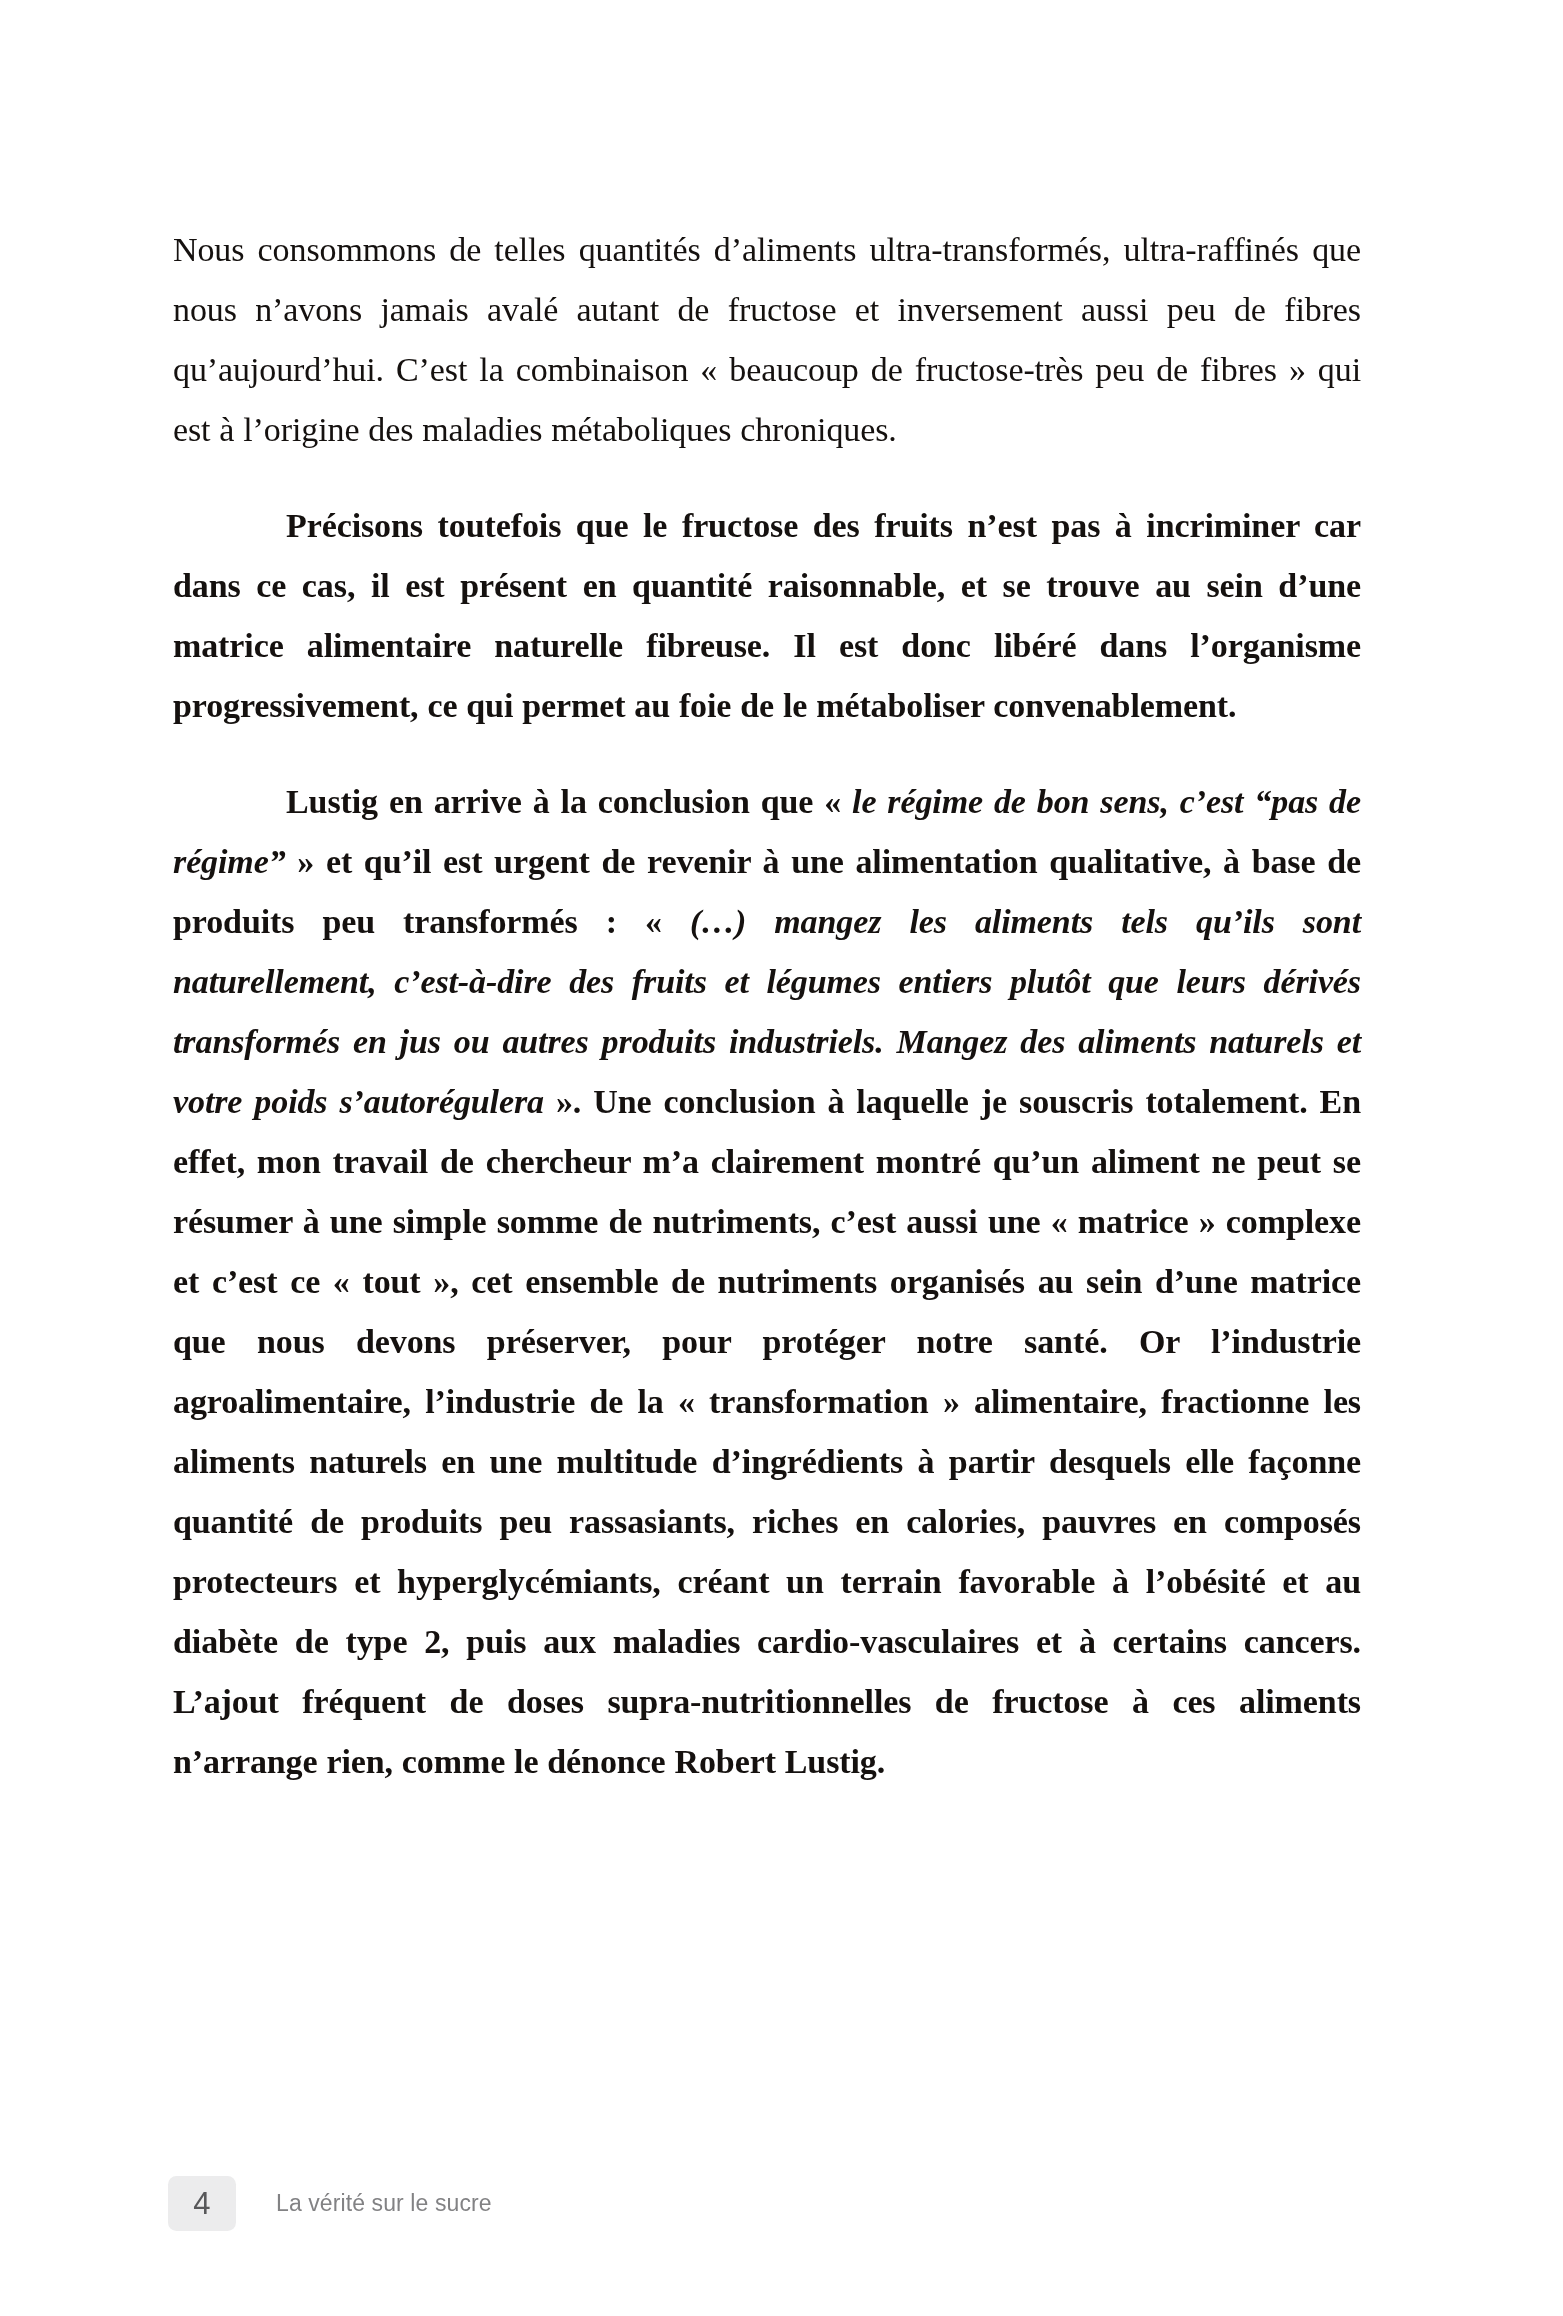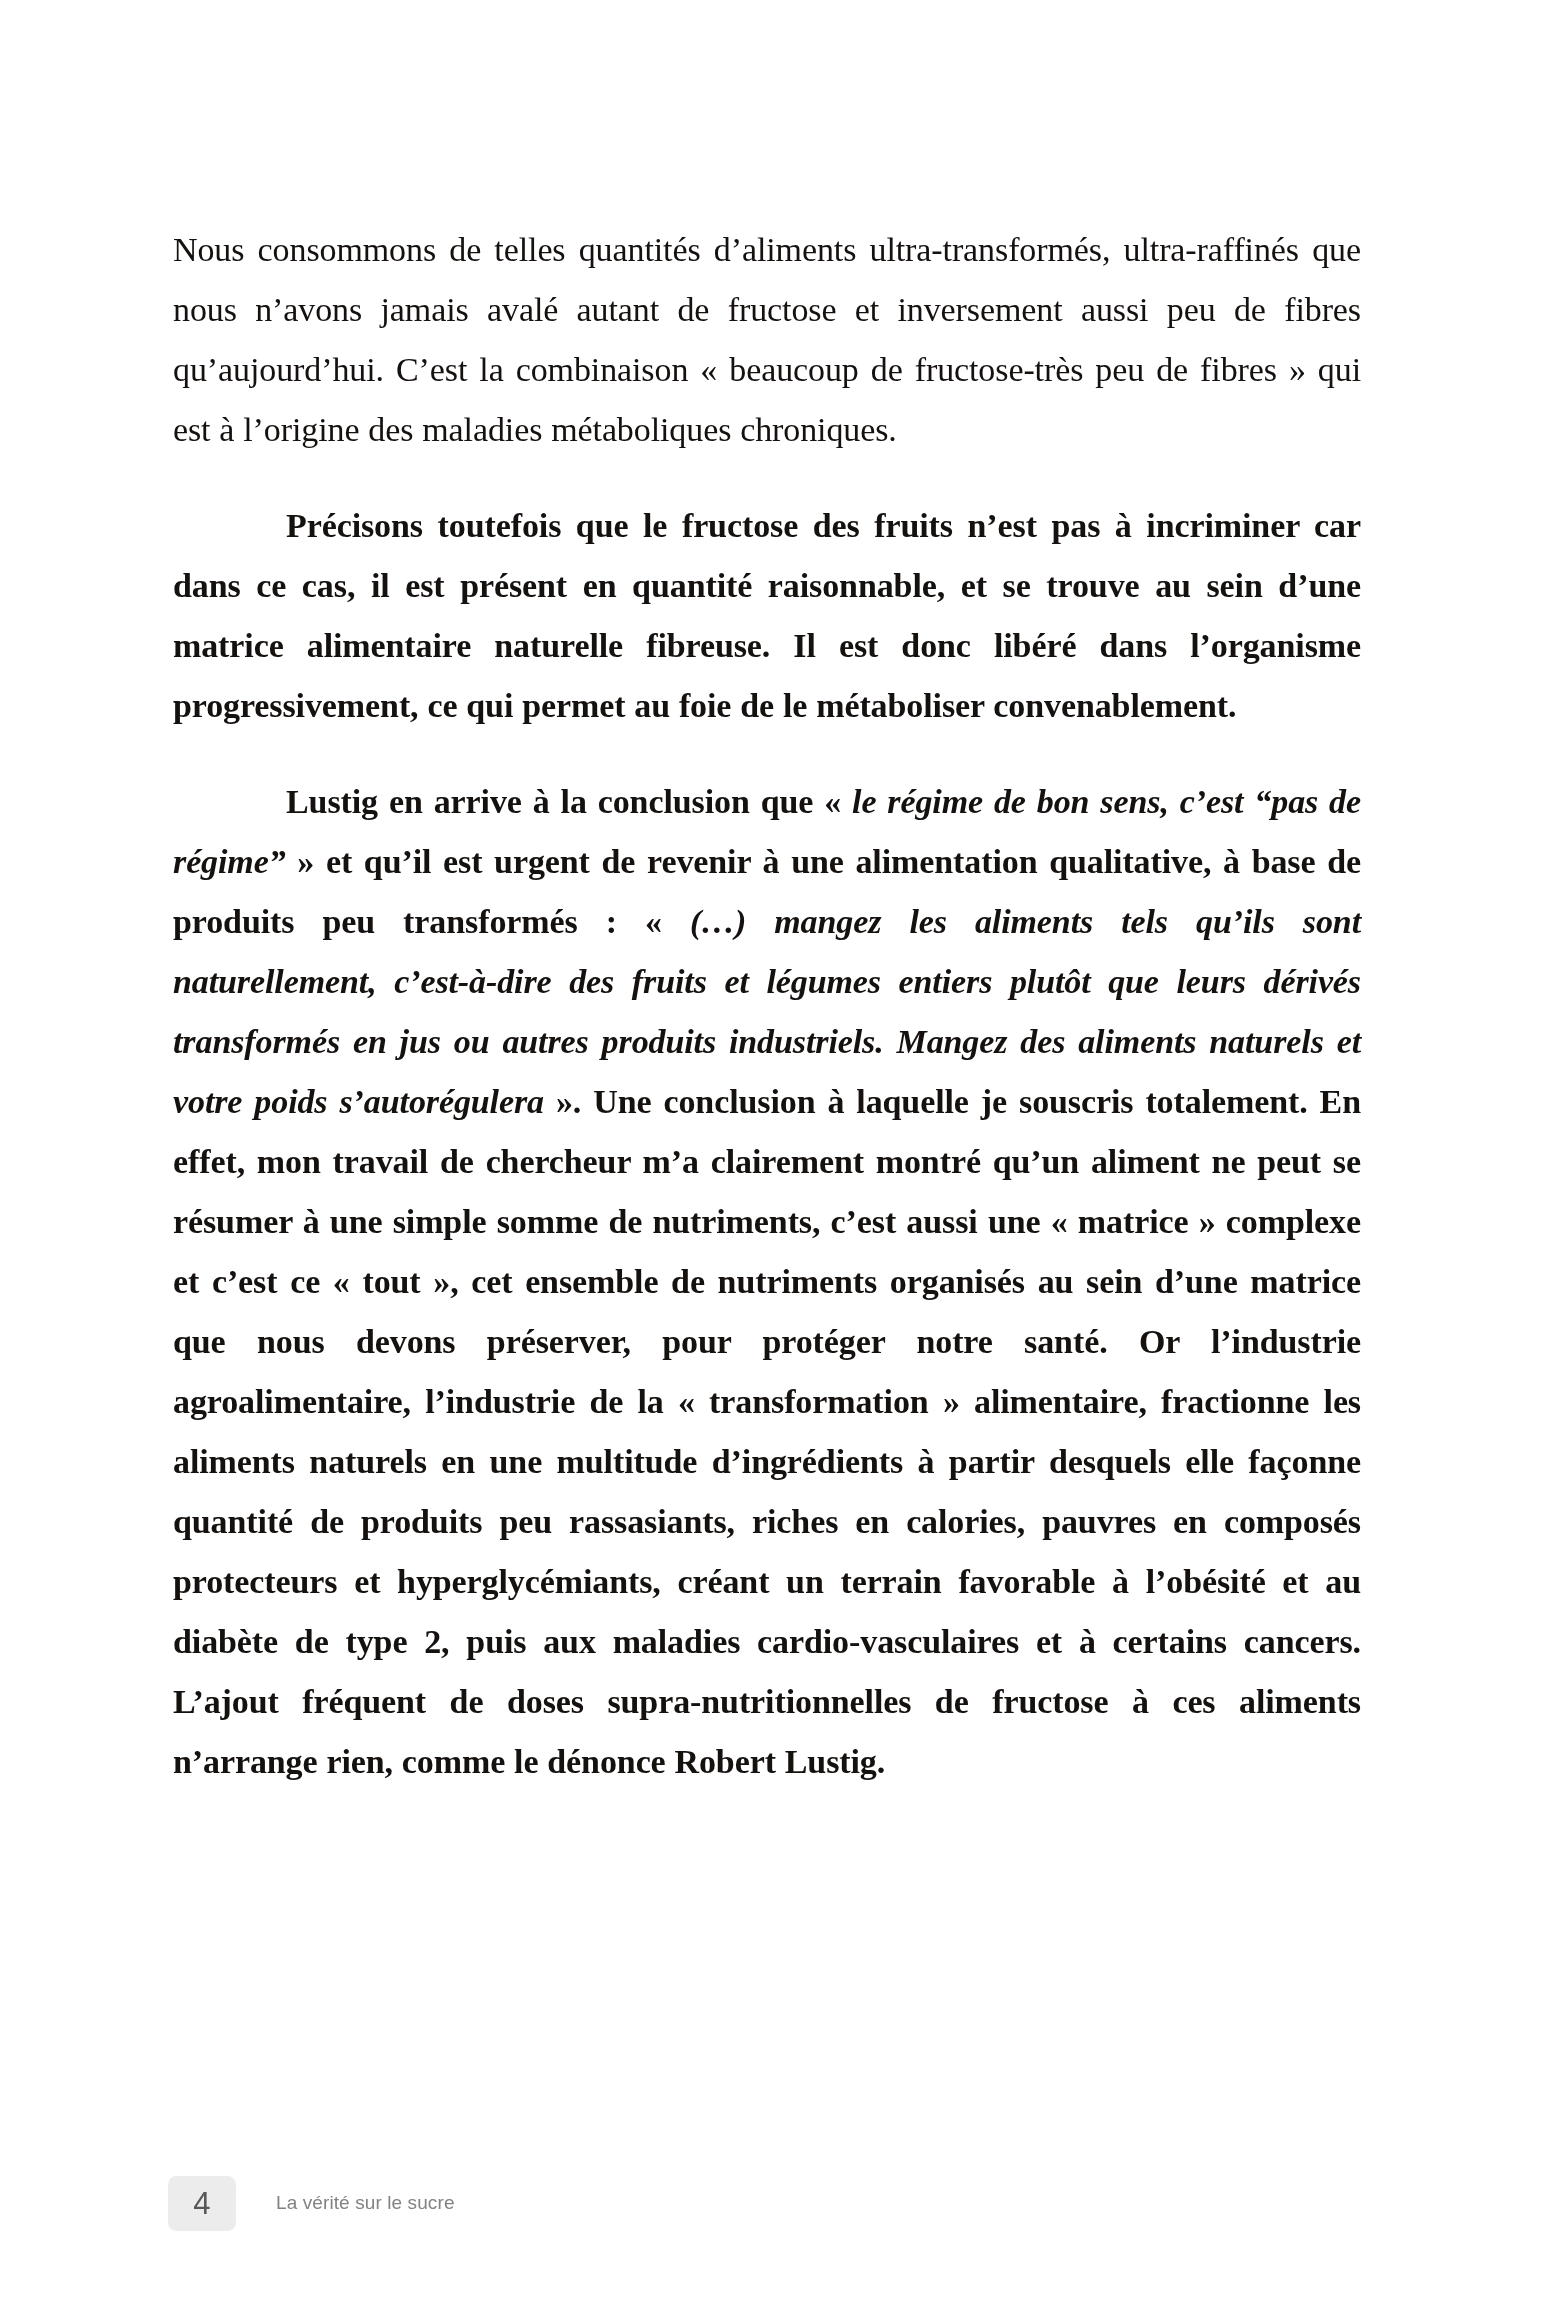--- a/index.html
+++ b/index.html
@@ -77,21 +77,21 @@
   .page-number {
     font-family: "Liberation Sans", "DejaVu Sans", sans-serif;
     font-size: 31px;
     color: #58585a;
     line-height: 1;
     letter-spacing: 0.4px;
   }
 
   .running-title {
     font-family: "Liberation Sans", "DejaVu Sans", sans-serif;
-    font-size: 19px;
+    font-size: 23px;
     color: #828284;
     margin-left: 40px;
     letter-spacing: 0.1px;
     white-space: nowrap;
   }
 </style>
 </head>
 <body>
 
 <div class="page">

